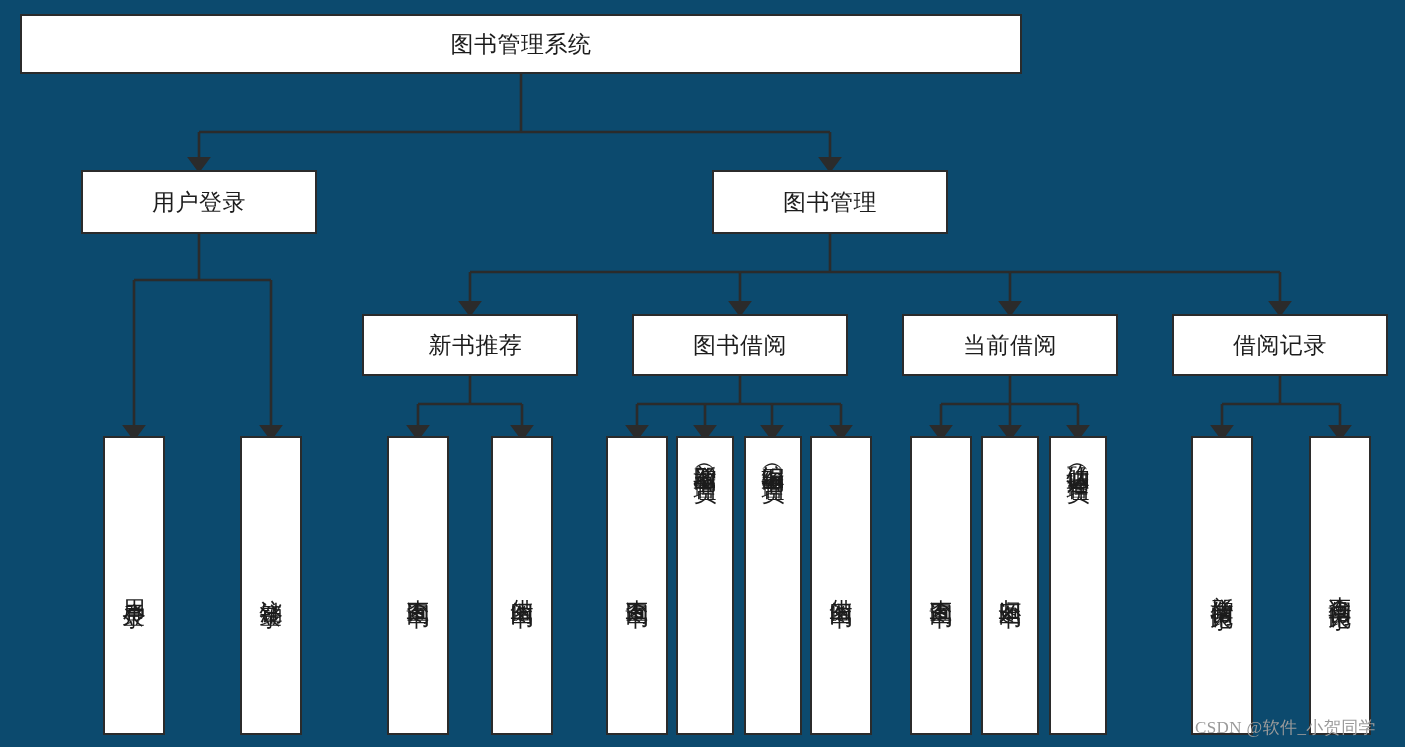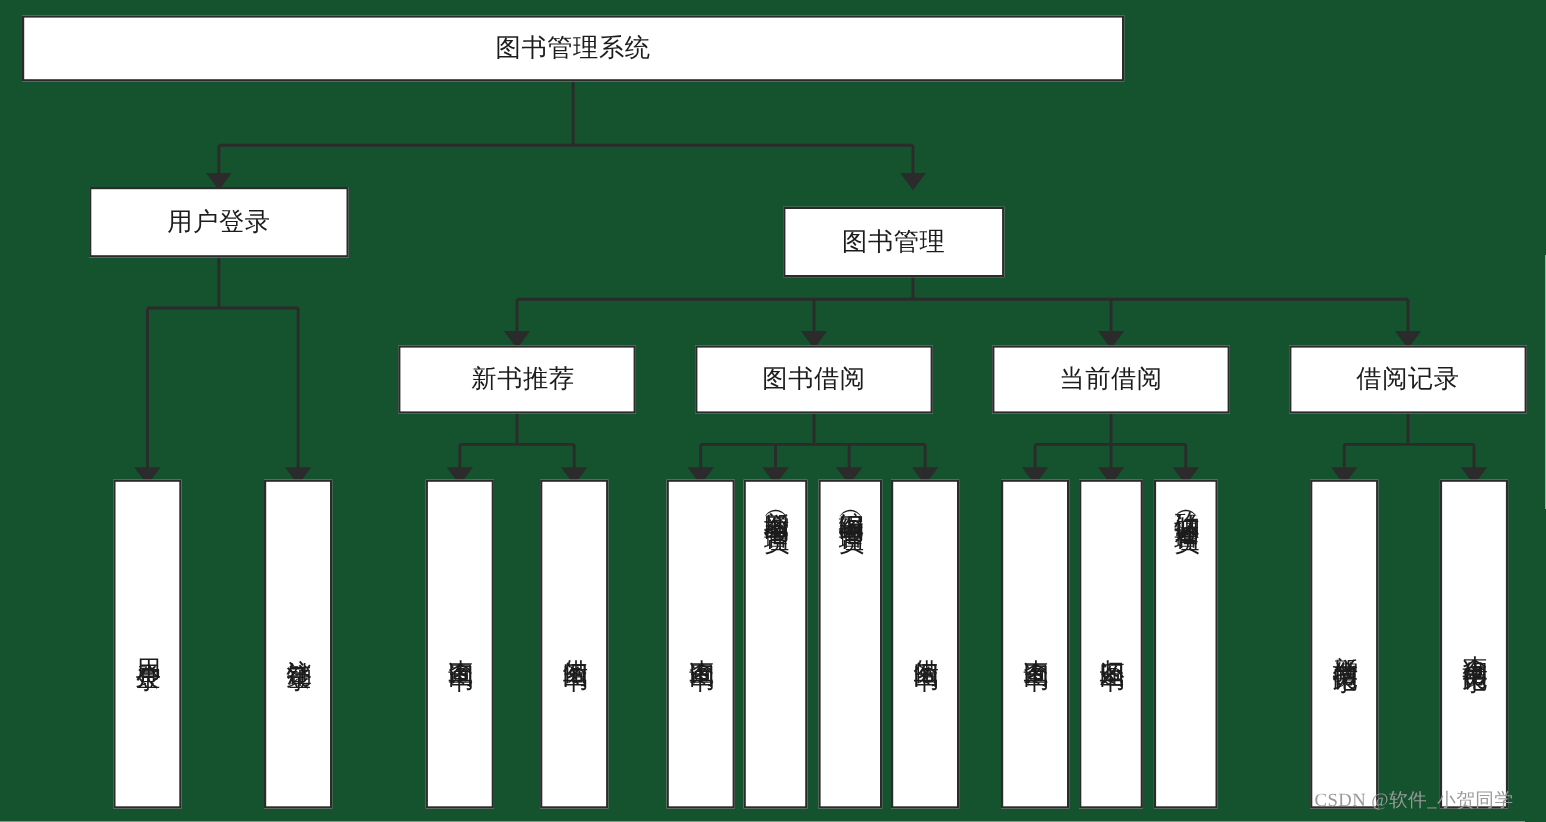--- a/index.html
+++ b/index.html
@@ -9,21 +9,21 @@
     background: #ffffff;
   }
   body {
     font-family: "DejaVu Sans", "Liberation Sans", sans-serif;
     color: #1a1a1a;
   }
   #canvas {
     position: relative;
     width: 1405px;
     height: 747px;
-    background: #14532d;
+    background: #0c4a6e;
     overflow: hidden;
   }
   svg#wires {
     position: absolute;
     left: 0;
     top: 0;
     width: 1405px;
     height: 747px;
     pointer-events: none;
   }
@@ -131,21 +131,21 @@
   </svg>
 
   <div class="node" style="left:20px; top:14px; width:1002px; height:60px;">
     <span class="label">图书管理系统</span>
   </div>
 
   <div class="node" style="left:81px; top:170px; width:236px; height:64px;">
     <span class="label">用户登录</span>
   </div>
 
-  <div class="node" style="left:712px; top:170px; width:201px; height:64px;margin-top:18px;">
+  <div class="node" style="left:712px; top:170px; width:236px; height:64px;">
     <span class="label">图书管理</span>
   </div>
 
   <div class="node" style="left:362px; top:314px; width:216px; height:62px;padding-left:11px;">
     <span class="label">新书推荐</span>
   </div>
 
   <div class="node" style="left:632px; top:314px; width:216px; height:62px;">
     <span class="label">图书借阅</span>
   </div>

